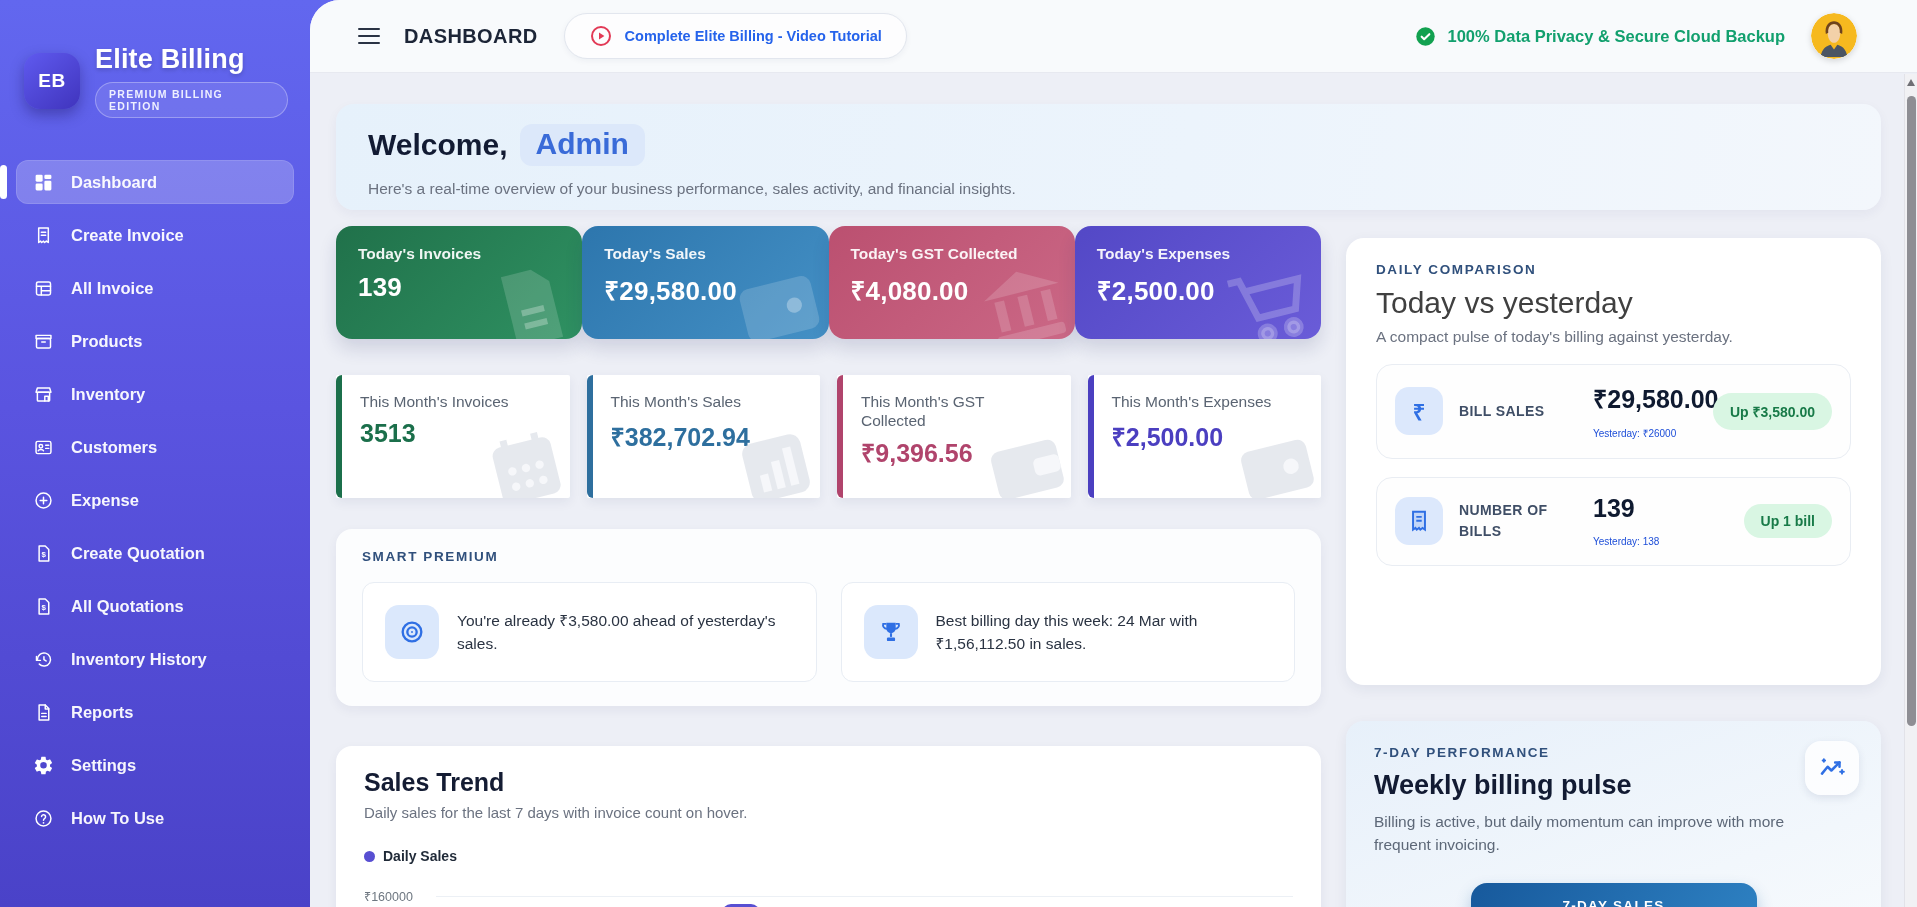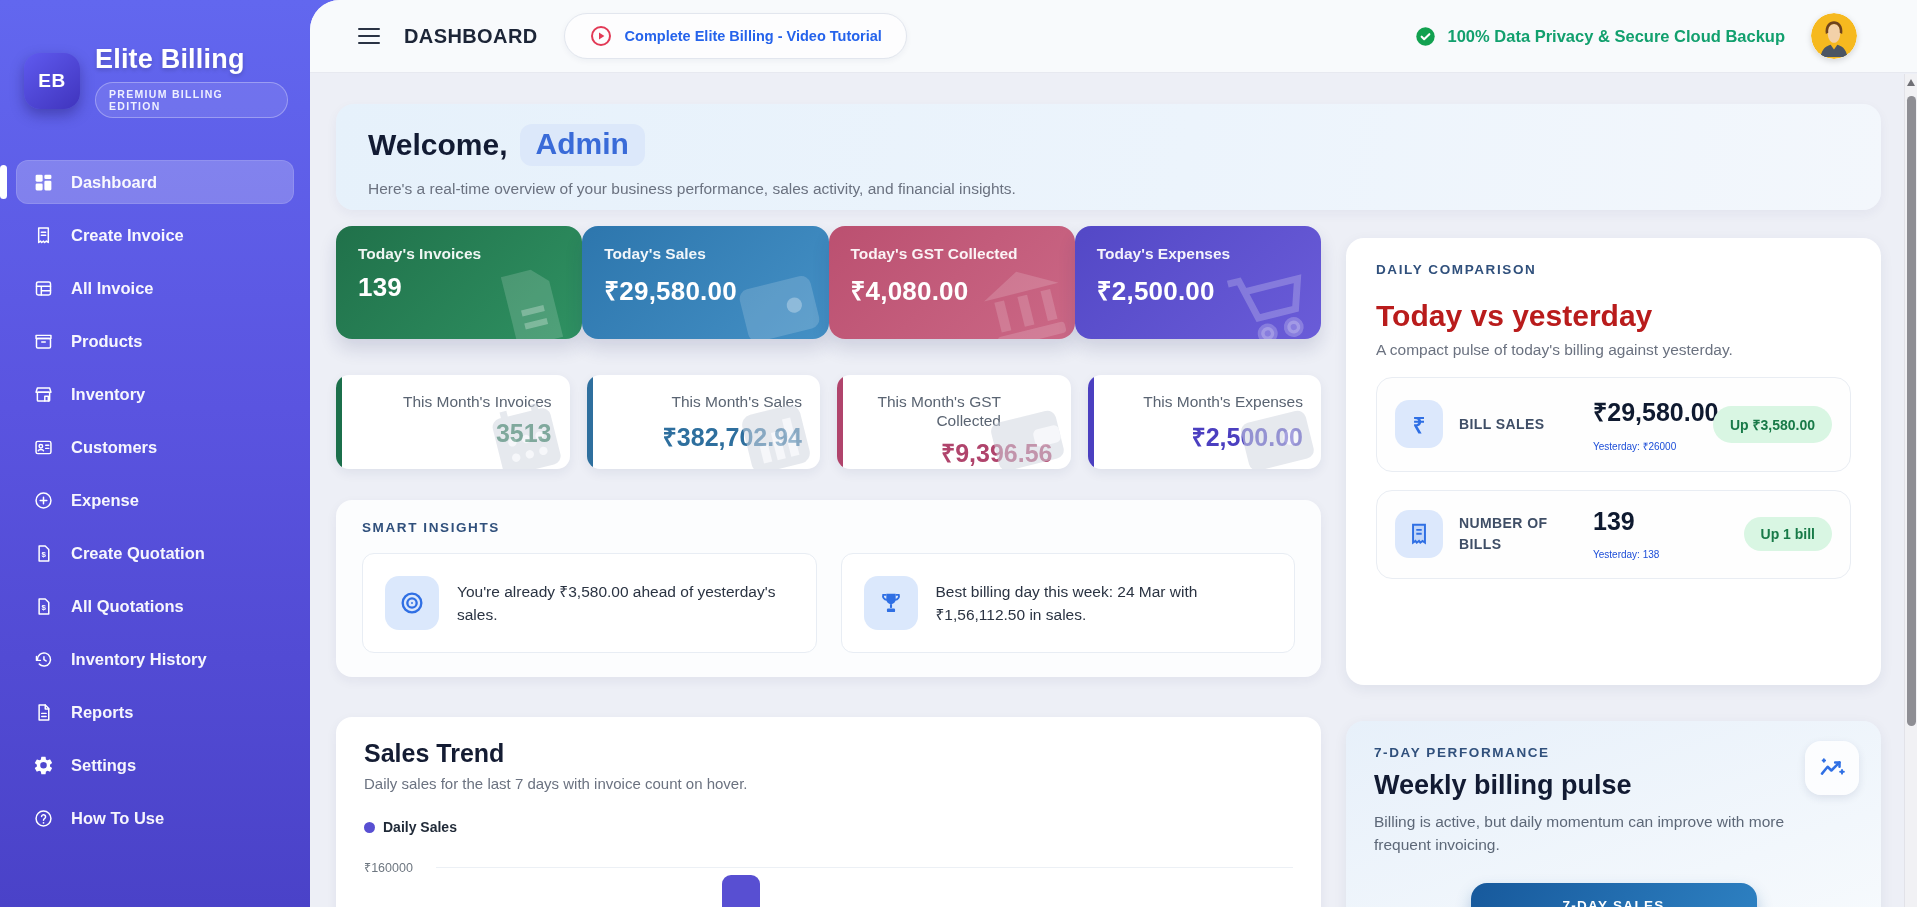--- a/index.html
+++ b/index.html
@@ -66,22 +66,22 @@
   .cards4 { display:flex; }
   .tcard { position:relative; flex:1; height:113px; border-radius:16px; padding:19px 22px; color:#fff;
            overflow:hidden; box-shadow:0 10px 18px rgba(25,35,90,.14); }
   .tcard .lbl { font-size:15.5px; font-weight:600; color:rgba(255,255,255,.93); }
   .tcard .val { margin-top:9px; font-size:26px; font-weight:800; letter-spacing:.2px; }
   .tcard .ghost { position:absolute; right:4px; bottom:-14px; width:92px; height:92px; transform:rotate(-14deg); }
   .tcard .ghost svg { width:100%; height:100%; }
 
   
   .mrow { display:flex; gap:17px; margin-top:36px; }
-  .mcard { position:relative; flex:1; height:94px; background:#fff; border-radius:13px; padding:17px 18px 14px 24px;
-           box-shadow:0 4px 12px rgba(30,40,90,.07); overflow:hidden;text-align:right; }
+  .mcard { position:relative; flex:1; height:123px; background:#fff; border-radius:2px; padding:17px 18px 14px 24px;
+           box-shadow:0 4px 12px rgba(30,40,90,.07); overflow:hidden; }
   .mcard .strip { position:absolute; left:0; top:0; bottom:0; width:6px; border-radius:13px 0 0 13px; }
   .mcard .lbl { font-size:15.5px; color:#5a6472; line-height:1.25; }
   .mcard .val { margin-top:8px; font-size:25px; font-weight:800; }
   .mcard.gst .val { margin-top:4px; }
   .mcard .ghost { position:absolute; right:2px; bottom:-12px; width:84px; height:84px;
                   transform:rotate(-14deg); opacity:.55; }
   .mcard .ghost svg { width:100%; height:100%; }
 
   
   .insights { margin-top:31px; background:#fcfdfe; border-radius:16px; padding:20px 26px 24px;
@@ -105,21 +105,21 @@
   .chart { position:relative; margin-top:12px; }
   .tickrow { display:flex; align-items:center; height:41px; }
   .tickrow .tick { width:62px; text-align:left; font-size:12.5px; color:#6e7781; flex:0 0 auto; }
   .tickrow .line { flex:1; height:1px; background:#ecEFf4; background:#ecf0f5; margin-left:10px; }
   .chart .bar { position:absolute; left:358px; width:38px; height:160px; background:#584fd2;
                 border-radius:9px 9px 0 0; }
 
   
   .dcomp { background:#fff; border-radius:18px; padding:24px 30px; height:447px;
            box-shadow:0 4px 14px rgba(30,40,90,.07); }
-  .dcomp h2 { margin-top:22px; font-size:30px; font-weight:700; color:#b91c1c; }
+  .dcomp h2 { margin-top:9px; font-size:30px; font-weight:400; color:#404040; }
   .dcomp .sub { margin-top:8px; font-size:15.5px; color:#6b7280; }
   .dc-row { display:flex; align-items:center; gap:16px; border:1px solid #e9edf3; border-radius:16px;
             padding:16px 18px; margin-top:18px; background:#fefefe; }
   .dc-chip { width:48px; height:48px; border-radius:14px; background:#dce8fc; flex:0 0 auto;
              display:flex; align-items:center; justify-content:center; }
   .dc-chip .rupee { font-size:22px; font-weight:bold; color:#2f6fe4; }
   .dc-name { width:118px; flex:0 0 auto; font-size:14px; font-weight:bold; color:#3f4e66; letter-spacing:.4px; line-height:1.5; }
   .dc-mid { flex:1; min-width:0; }
   .dc-val { font-size:25px; font-weight:800; color:#0f1a30; }
   .dc-yest { margin-top:12px; font-size:10px; color:#1d4ed8; max-width:120px; line-height:1.45; }
@@ -434,21 +434,21 @@
               <div class="lbl">This Month's Expenses</div>
               <div class="val" style="color: rgb(75, 63, 192);">₹2,500.00</div>
               <div class="ghost"><svg viewBox="0 0 24 24">
                     <rect x="2.5" y="5.5" width="19" height="14" rx="2.5" fill="#d2d7e0"></rect>
                     <circle cx="16" cy="12.5" r="2.2" fill="#eef1f6"></circle>
                   </svg></div>
             </div>
           </div>
 
           <section class="insights">
-            <div class="sec-label">SMART INSIGHTS</div>
+            <div class="sec-label">SMART PREMIUM</div>
             <div class="row">
               <div class="insight">
                 <div class="chip">
                     <svg width="28" height="28" viewBox="0 0 24 24" fill="none" stroke="#2f6fe4" stroke-width="2">
                       <circle cx="12" cy="12" r="8"></circle>
                       <circle cx="12" cy="12" r="4"></circle>
                       <circle cx="12" cy="12" r="0.8" fill="#2f6fe4" stroke="none"></circle>
                     </svg>
                   </div>
                 <div class="txt">You're already ₹3,580.00 ahead of yesterday's sales.</div>

